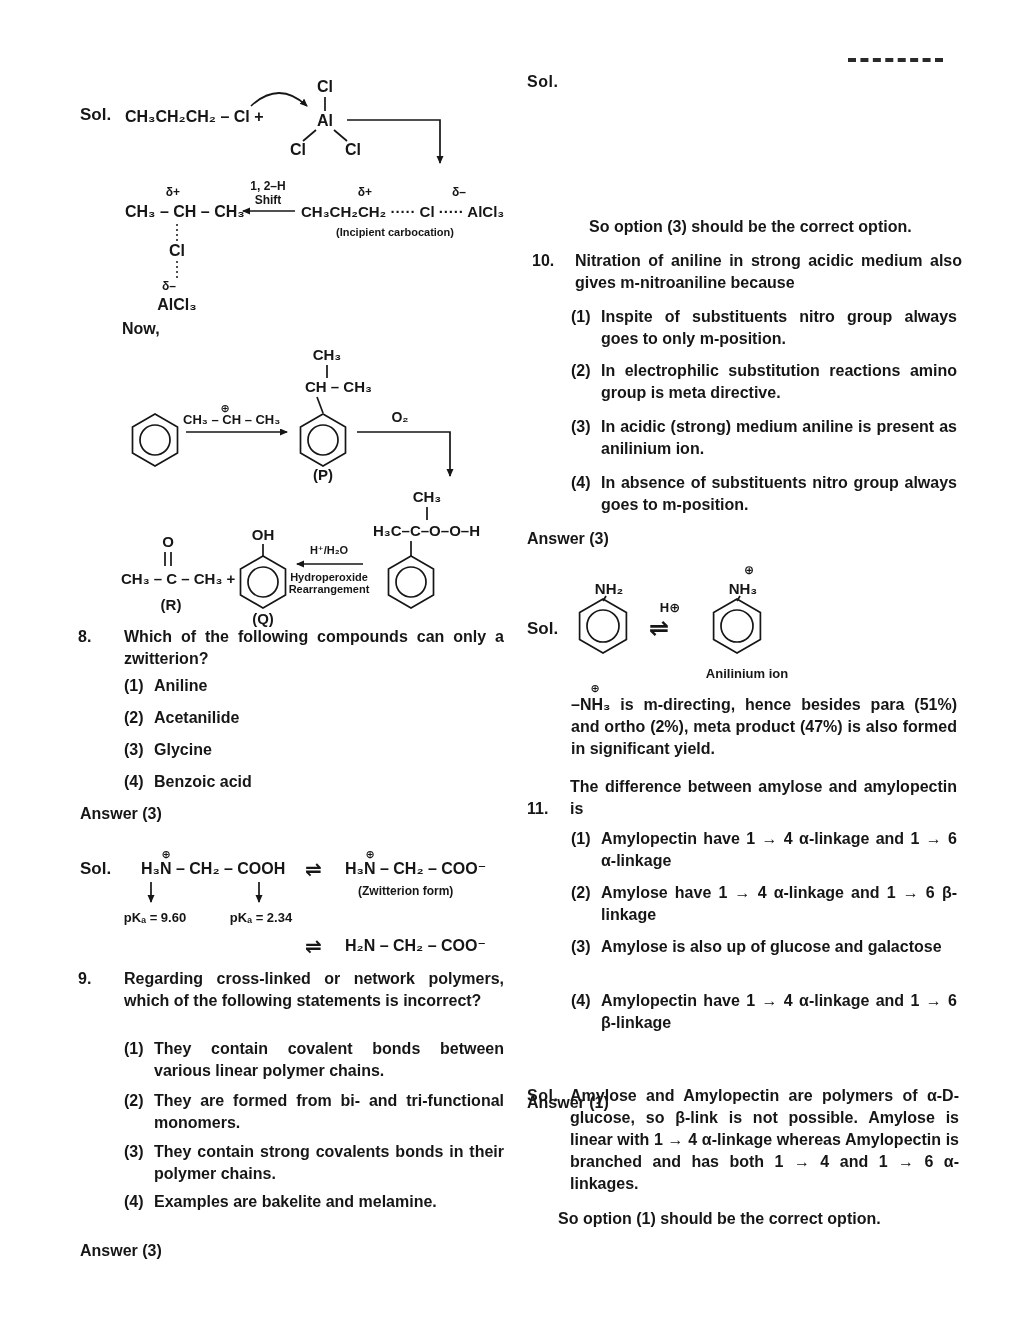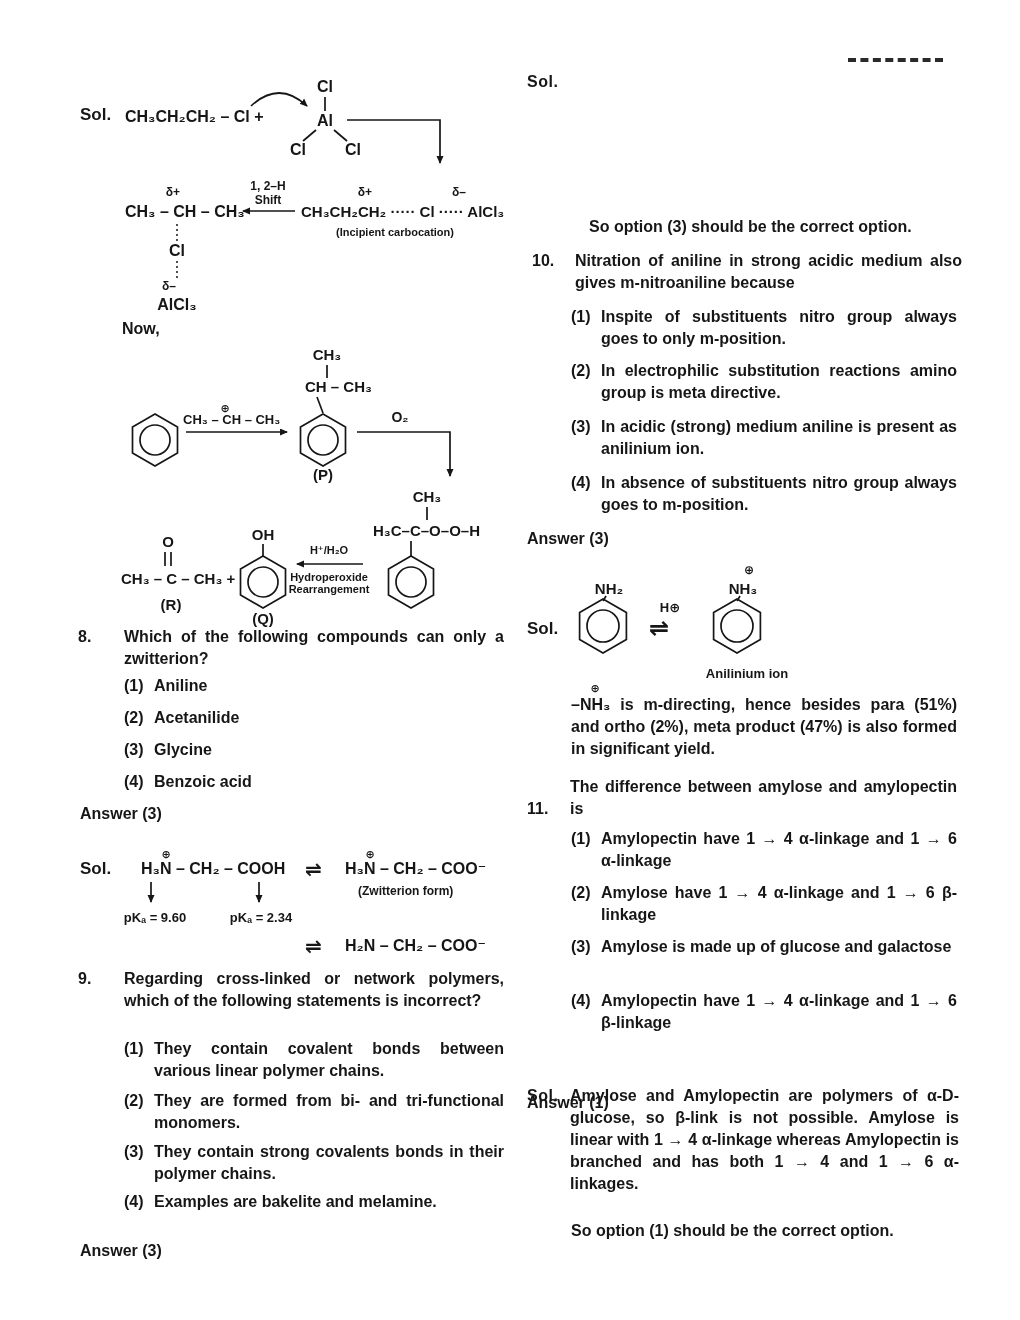--- a/index.html
+++ b/index.html
@@ -248,27 +248,27 @@
   <div class="abs row txt" style="left:571px;top:828px;width:386px;">
     <span class="onum">(1)</span>
     <div class="flex1 just">Amylopectin have 1 → 4 α-linkage and 1 → 6 α-linkage</div>
   </div>
   <div class="abs row txt" style="left:571px;top:882px;width:386px;">
     <span class="onum">(2)</span>
     <div class="flex1 just">Amylose have 1 → 4 α-linkage and 1 → 6 β-linkage</div>
   </div>
   <div class="abs row txt" style="left:571px;top:936px;width:386px;">
     <span class="onum">(3)</span>
-    <div class="flex1 just">Amylose is made up of glucose and galactose</div>
+    <div class="flex1 just">Amylose is also up of glucose and galactose</div>
   </div>
   <div class="abs row txt" style="left:571px;top:990px;width:386px;">
     <span class="onum">(4)</span>
     <div class="flex1 just">Amylopectin have 1 → 4 α-linkage and 1 → 6 β-linkage</div>
   </div>
   <div class="abs txt" style="left:527px;top:1092px;">Answer (1)</div>
 
   <div class="abs row txt" style="left:527px;top:1085px;width:432px;">
     <span class="sol-lab">Sol.</span>
     <div class="flex1 just">Amylose and Amylopectin are polymers of α-D-glucose, so β-link is not possible. Amylose is linear with 1 → 4 α-linkage whereas Amylopectin is branched and has both 1 → 4 and 1 → 6 α-linkages.</div>
   </div>
-  <div class="abs txt" style="left:571px;top:1208px;width:386px;margin-top:12px;">So option (1) should be the correct option.</div>
+  <div class="abs txt" style="left:558px;top:1208px;width:386px;">So option (1) should be the correct option.</div>
 
 </div>
 
 </body></html>

